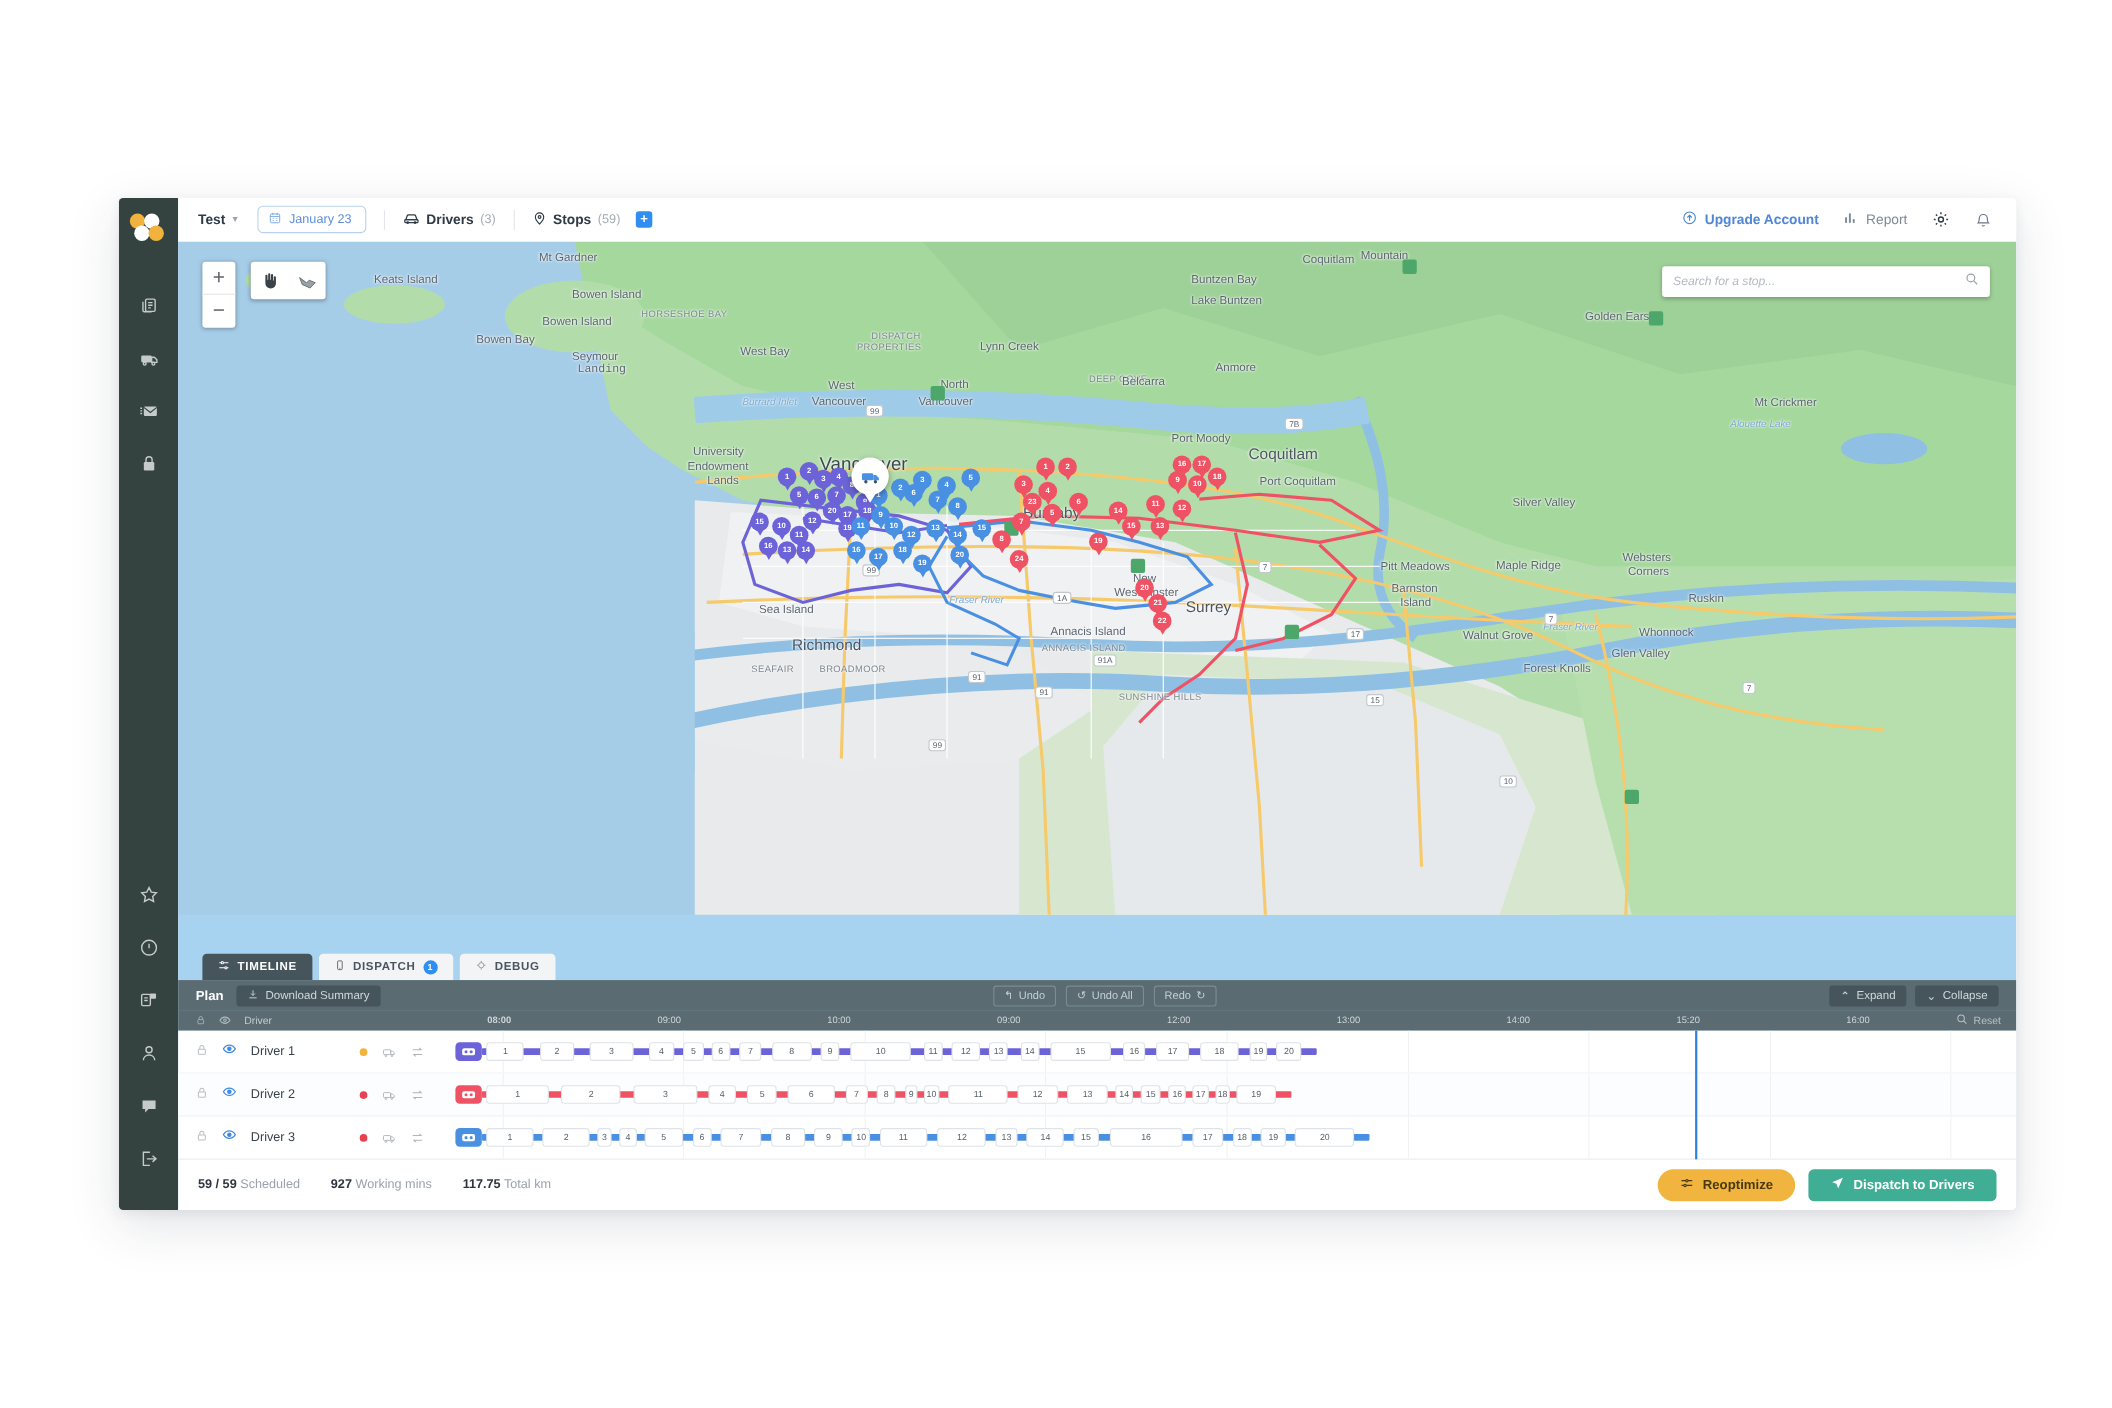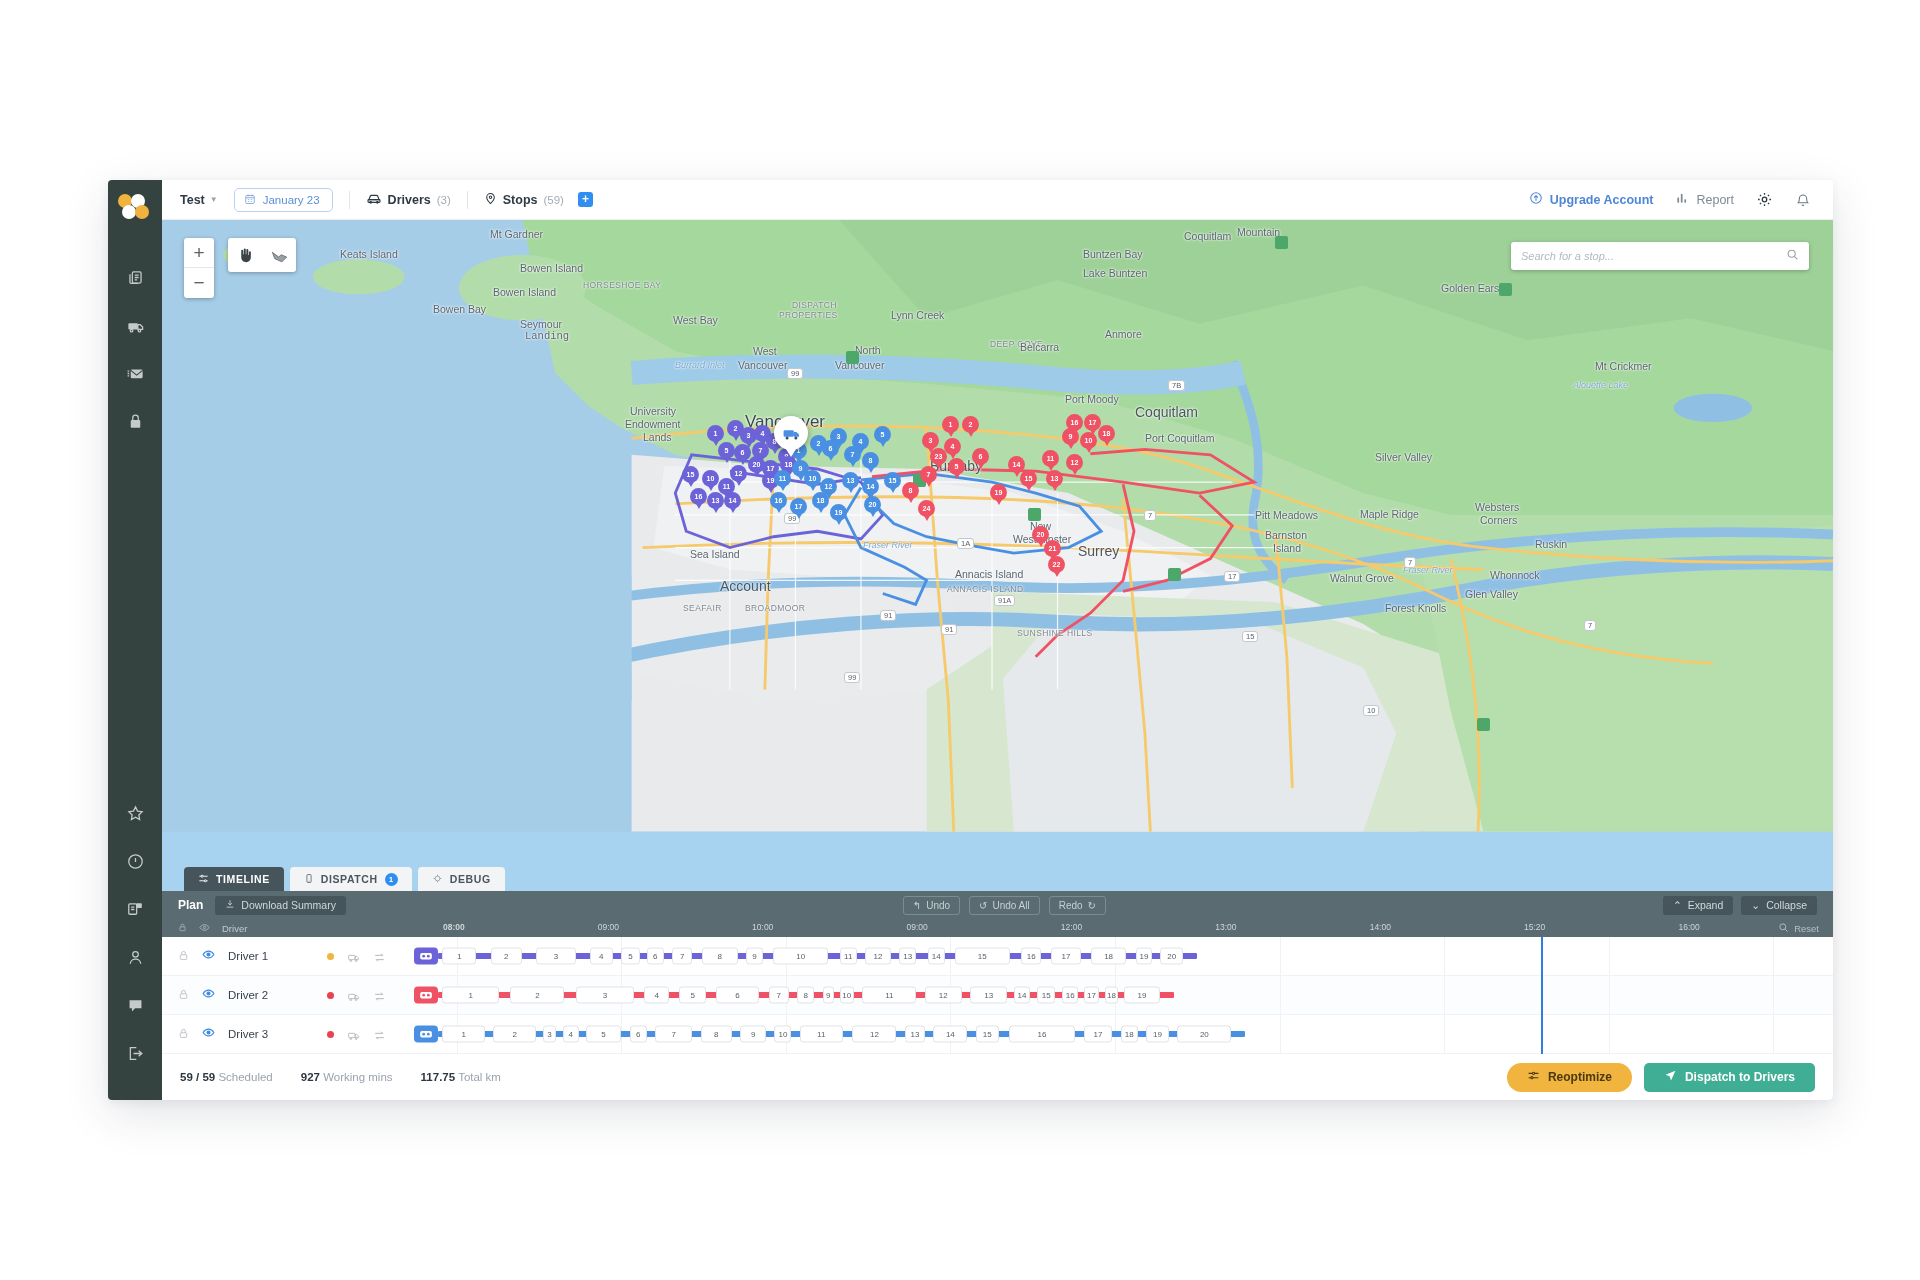--- a/index.html
+++ b/index.html
@@ -461,21 +461,21 @@
           <div class="label lbl-town" style="left: 1098px; top: 322px;">Island</div>
           <div class="label lbl-town" style="left: 1360px; top: 318px;">Ruskin</div>
           <div class="label lbl-town" style="left: 855px; top: 300px;">New</div>
           <div class="label lbl-town" style="left: 838px; top: 313px;">Westminster</div>
           <div class="label lbl-city" style="left: 903px; top: 323px;">Surrey</div>
           <div class="label lbl-town" style="left: 515px; top: 328px;">Sea Island</div>
           <div class="label lbl-water" style="left: 688px; top: 320px;">Fraser River</div>
           <div class="label lbl-water" style="left: 1228px; top: 345px;">Fraser River</div>
           <div class="label lbl-town" style="left: 1155px; top: 352px;">Walnut Grove</div>
           <div class="label lbl-town" style="left: 1315px; top: 349px;">Whonnock</div>
-          <div class="label lbl-city" style="left: 545px; top: 358px;">Account</div>
+          <div class="label lbl-city" style="left: 545px; top: 358px;">Richmond</div>
           <div class="label lbl-town" style="left: 780px; top: 348px;">Annacis Island</div>
           <div class="label lbl-sm" style="left: 772px; top: 364px;">ANNACIS ISLAND</div>
           <div class="label lbl-town" style="left: 1290px; top: 368px;">Glen Valley</div>
           <div class="label lbl-town" style="left: 1210px; top: 382px;">Forest Knolls</div>
           <div class="label lbl-sm" style="left: 508px; top: 383px;">SEAFAIR</div>
           <div class="label lbl-sm" style="left: 570px; top: 383px;">BROADMOOR</div>
           <div class="label lbl-sm" style="left: 842px; top: 408px;">SUNSHINE HILLS</div>
         </div>
 
       <div class="poi" style="left:684px;top:131px"></div>

